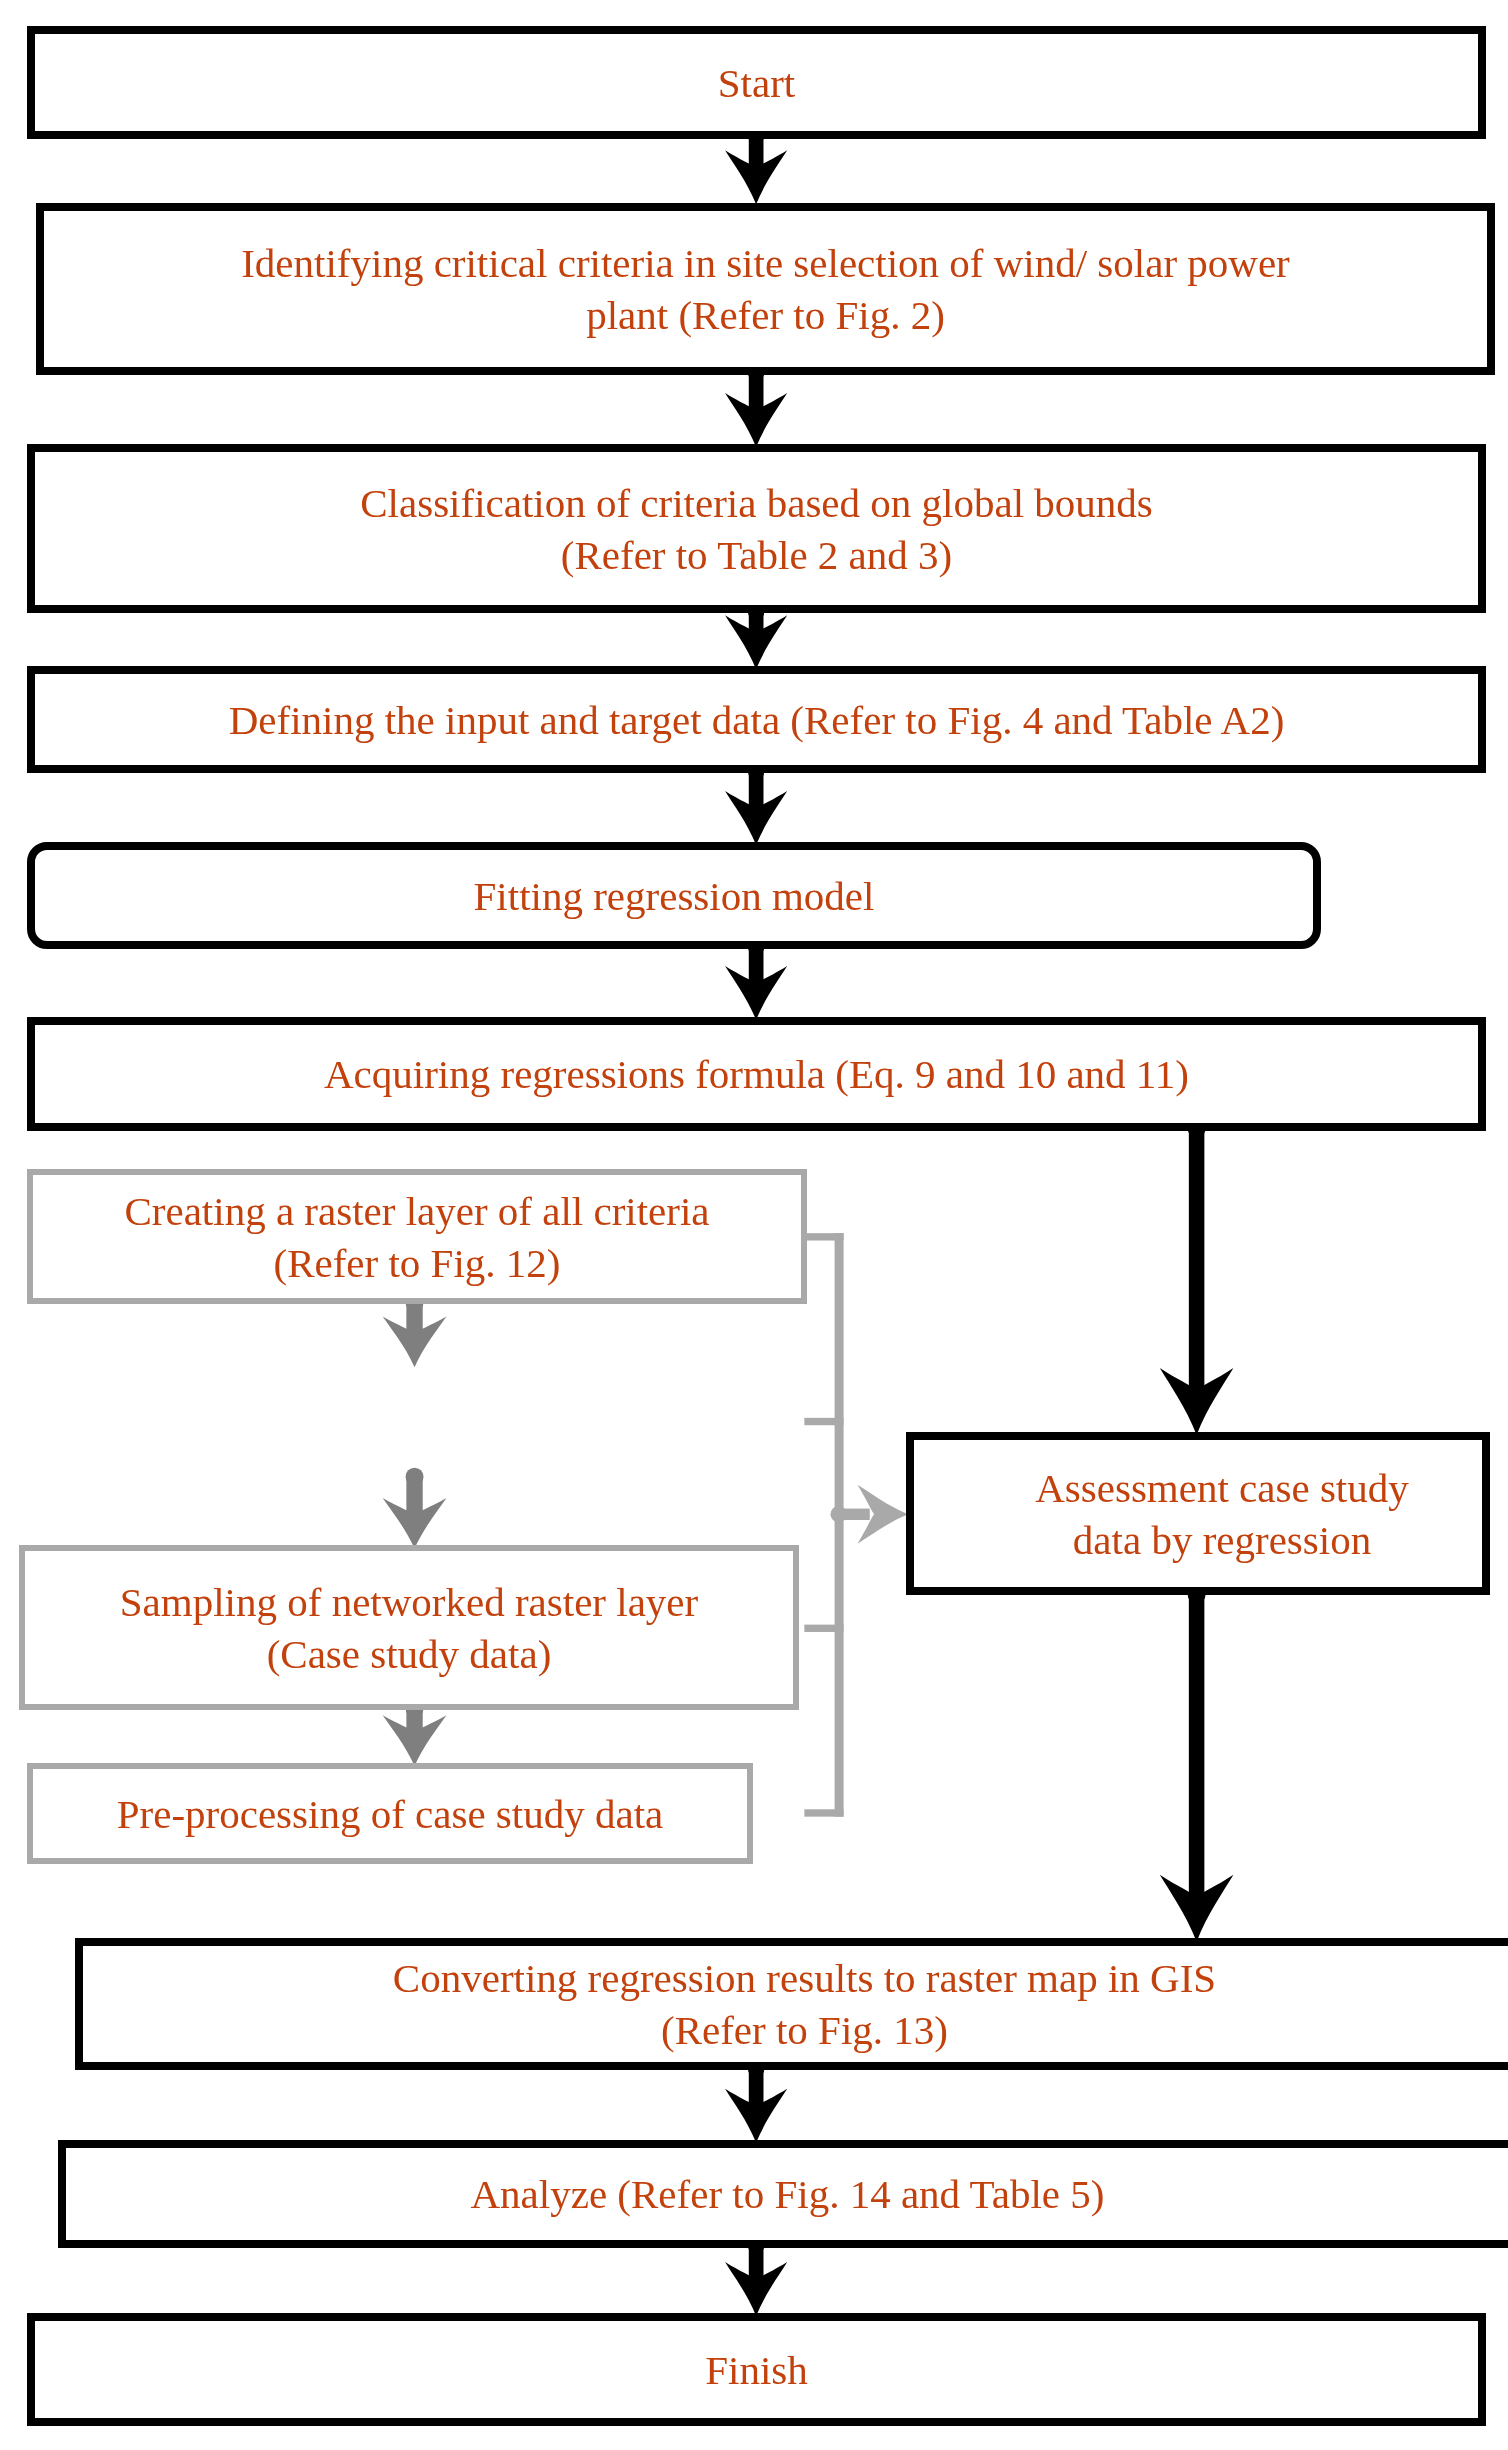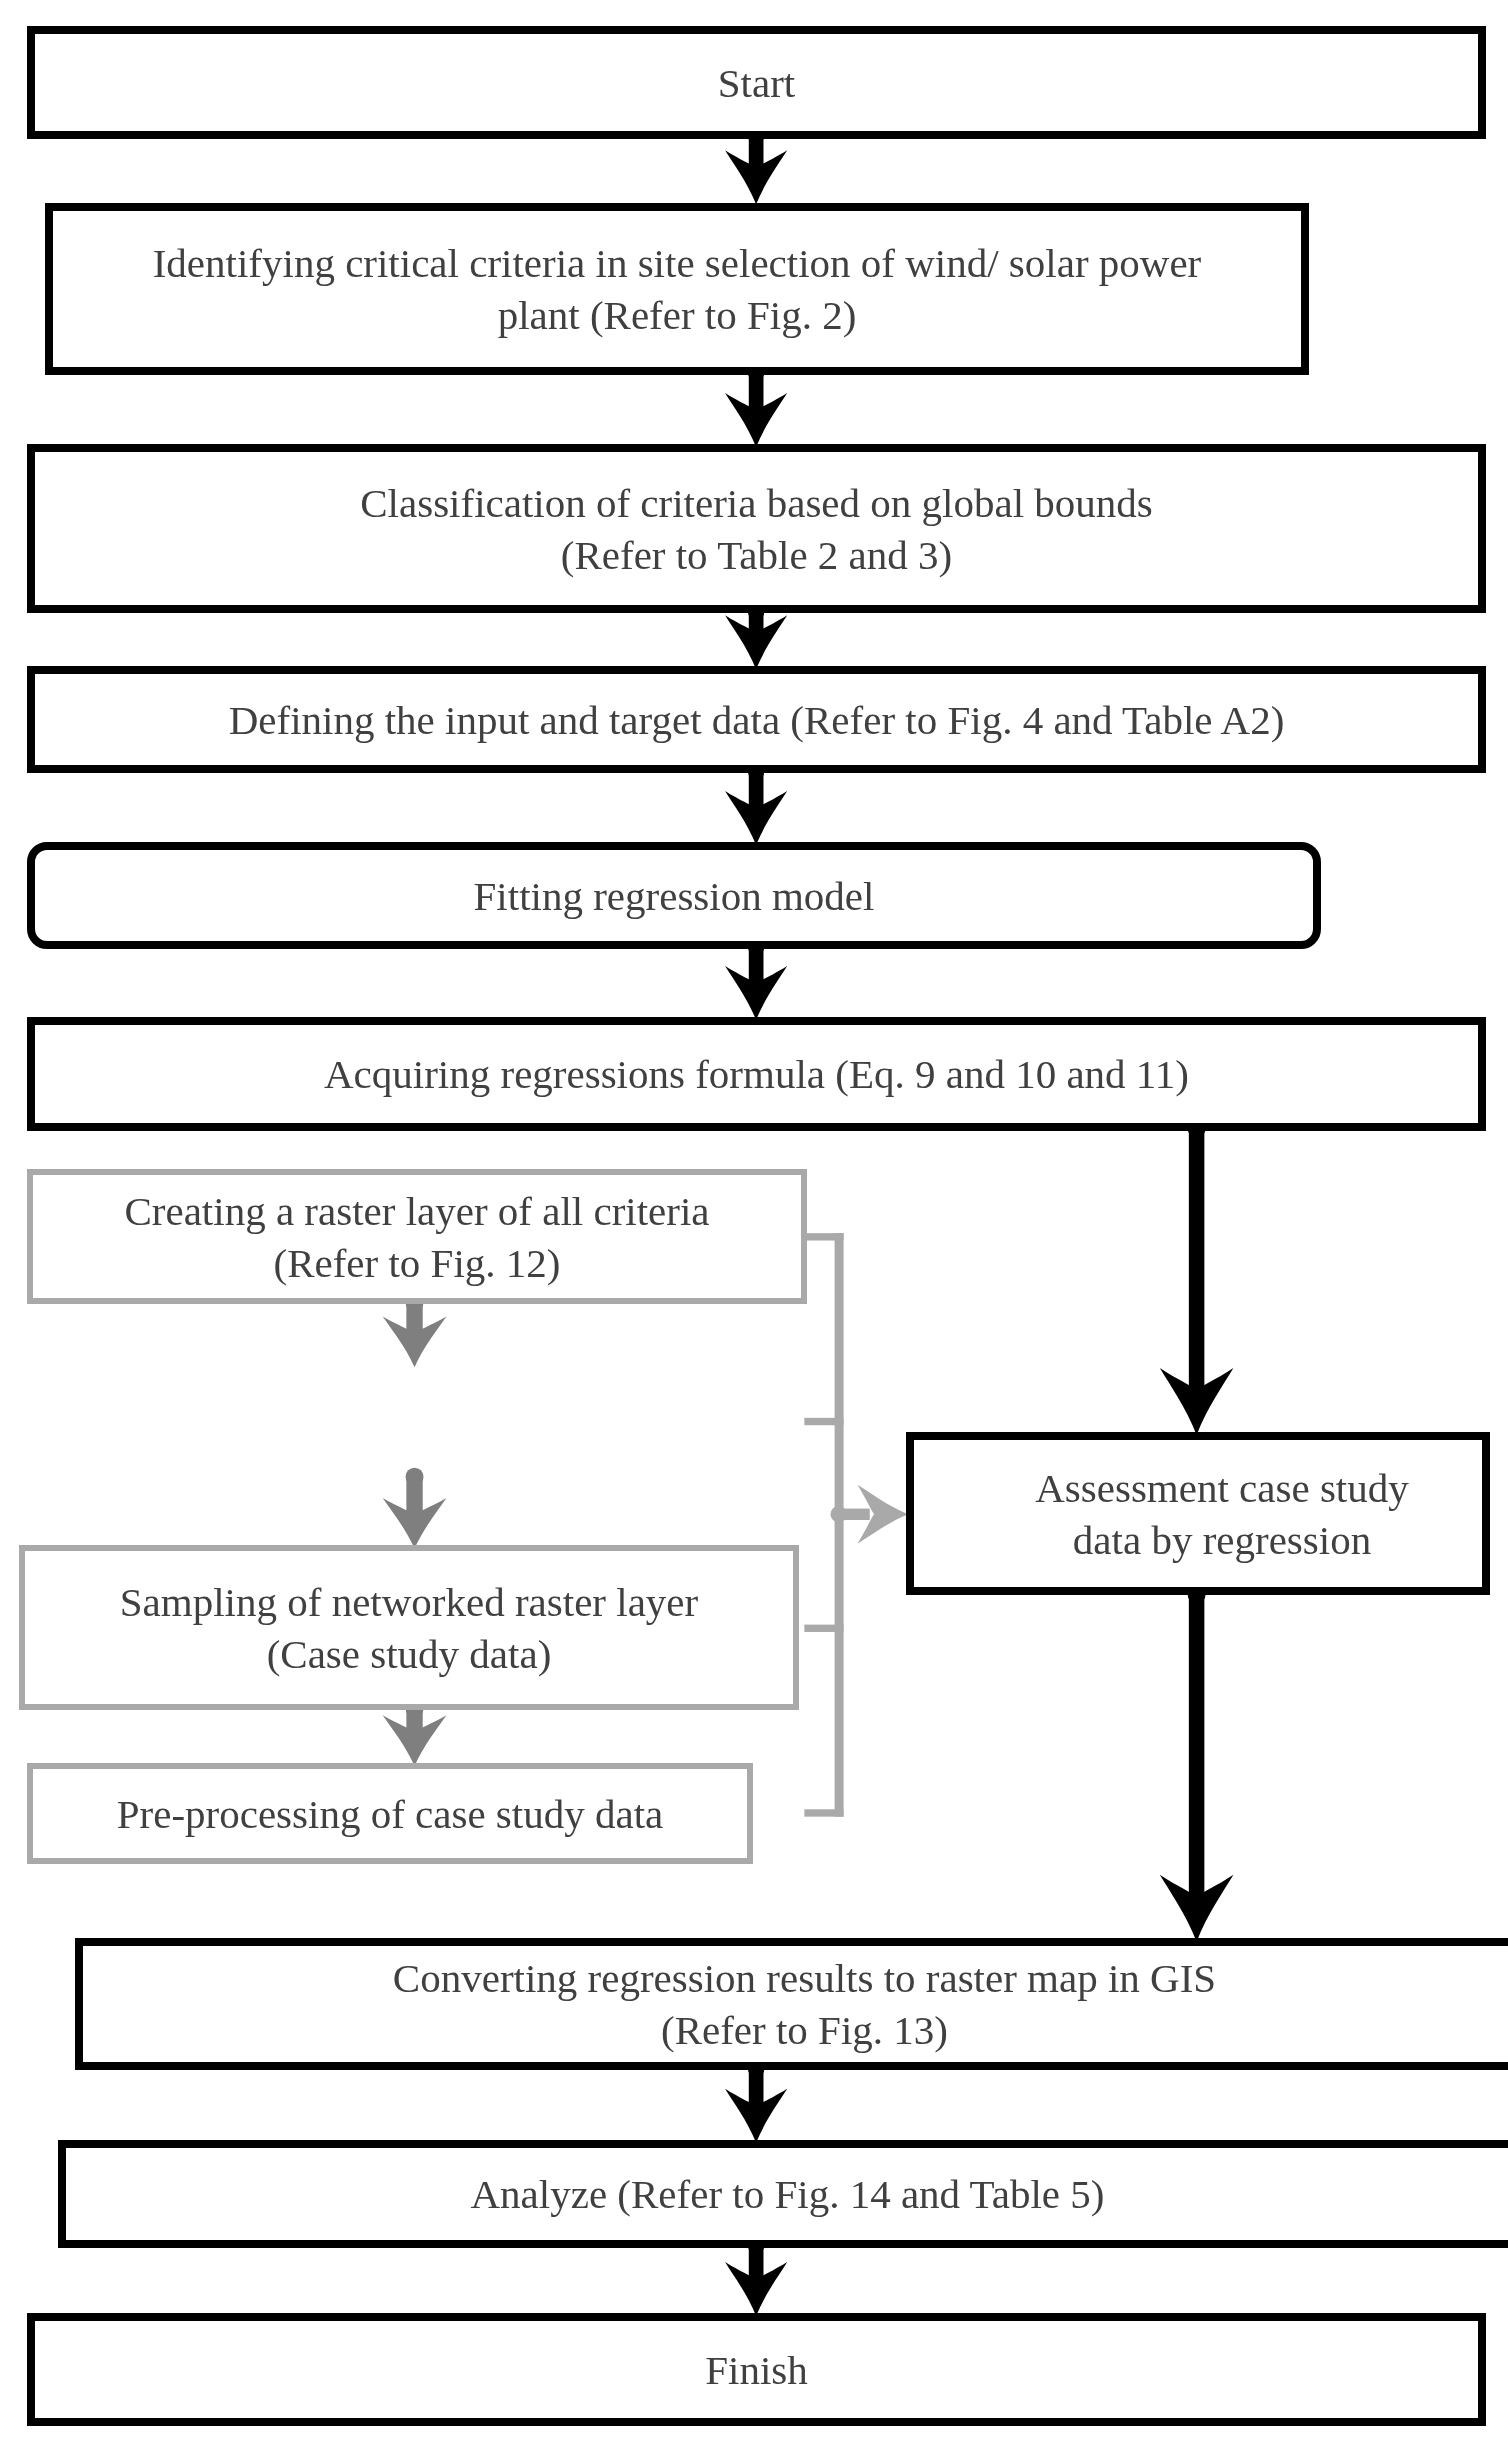--- a/index.html
+++ b/index.html
@@ -2,21 +2,21 @@
 <html style="font-size:13px"><head>
 <meta charset="utf-8">
 <style>
   html, body { margin: 0; padding: 0; background: #ffffff; }
   .canvas {
     position: relative;
     width: 1509px;
     height: 2450px;
     background: #ffffff;
     font-family: "Liberation Serif", "DejaVu Serif", serif;
-    color: #404040;
+    color: #c2410c;
     overflow: hidden;
   }
   .node {
     position: absolute;
     box-sizing: border-box;
     background: #ffffff;
     border: 8.2px solid #000000;
     display: flex;
     flex-direction: column;
     align-items: center;
@@ -29,21 +29,21 @@
   .node.gray { border: 6.5px solid #a9a9a9; }
   .line { white-space: nowrap; }
   #connectors {
     position: absolute;
     left: 0; top: 0;
     z-index: 1;
     pointer-events: none;
   }
   
   #n-start        { left: 27px;   top: 26px;   width: 1459px; height: 113px; }
-  #n-identifying  { left: 45px;   top: 203px;  width: 1264px; height: 172px; text-align: center; }
+  #n-identifying  { left: 36px;   top: 203px;  width: 1459px; height: 172px; text-align: center; }
   #n-classification{ left: 27px;  top: 444px;  width: 1459px; height: 169px; }
   #n-defining     { left: 27px;   top: 666px;  width: 1459px; height: 107px; }
   #n-fitting      { left: 27px;   top: 842px; width: 1294px; height: 107px; border-radius: 20px; }
   #n-acquiring    { left: 27px;   top: 1017px; width: 1459px; height: 114px; }
   #n-creating     { left: 27px;   top: 1169px; width: 780px;  height: 135px; }
   #n-network      { left: 27px;   top: 1364px; width: 780px;  height: 114px; }
   #n-sampling     { left: 19px;   top: 1545px; width: 780px;  height: 165px; }
   #n-preprocessing{ left: 27px;   top: 1763px; width: 726px;  height: 101px; }
   #n-assessment   { left: 906px; top: 1432px; width: 584px;  height: 163px; padding-left: 48px; }
   #n-converting   { left: 27px;   top: 1938px; width: 1459px; height: 132px; margin-left: 48px; }

